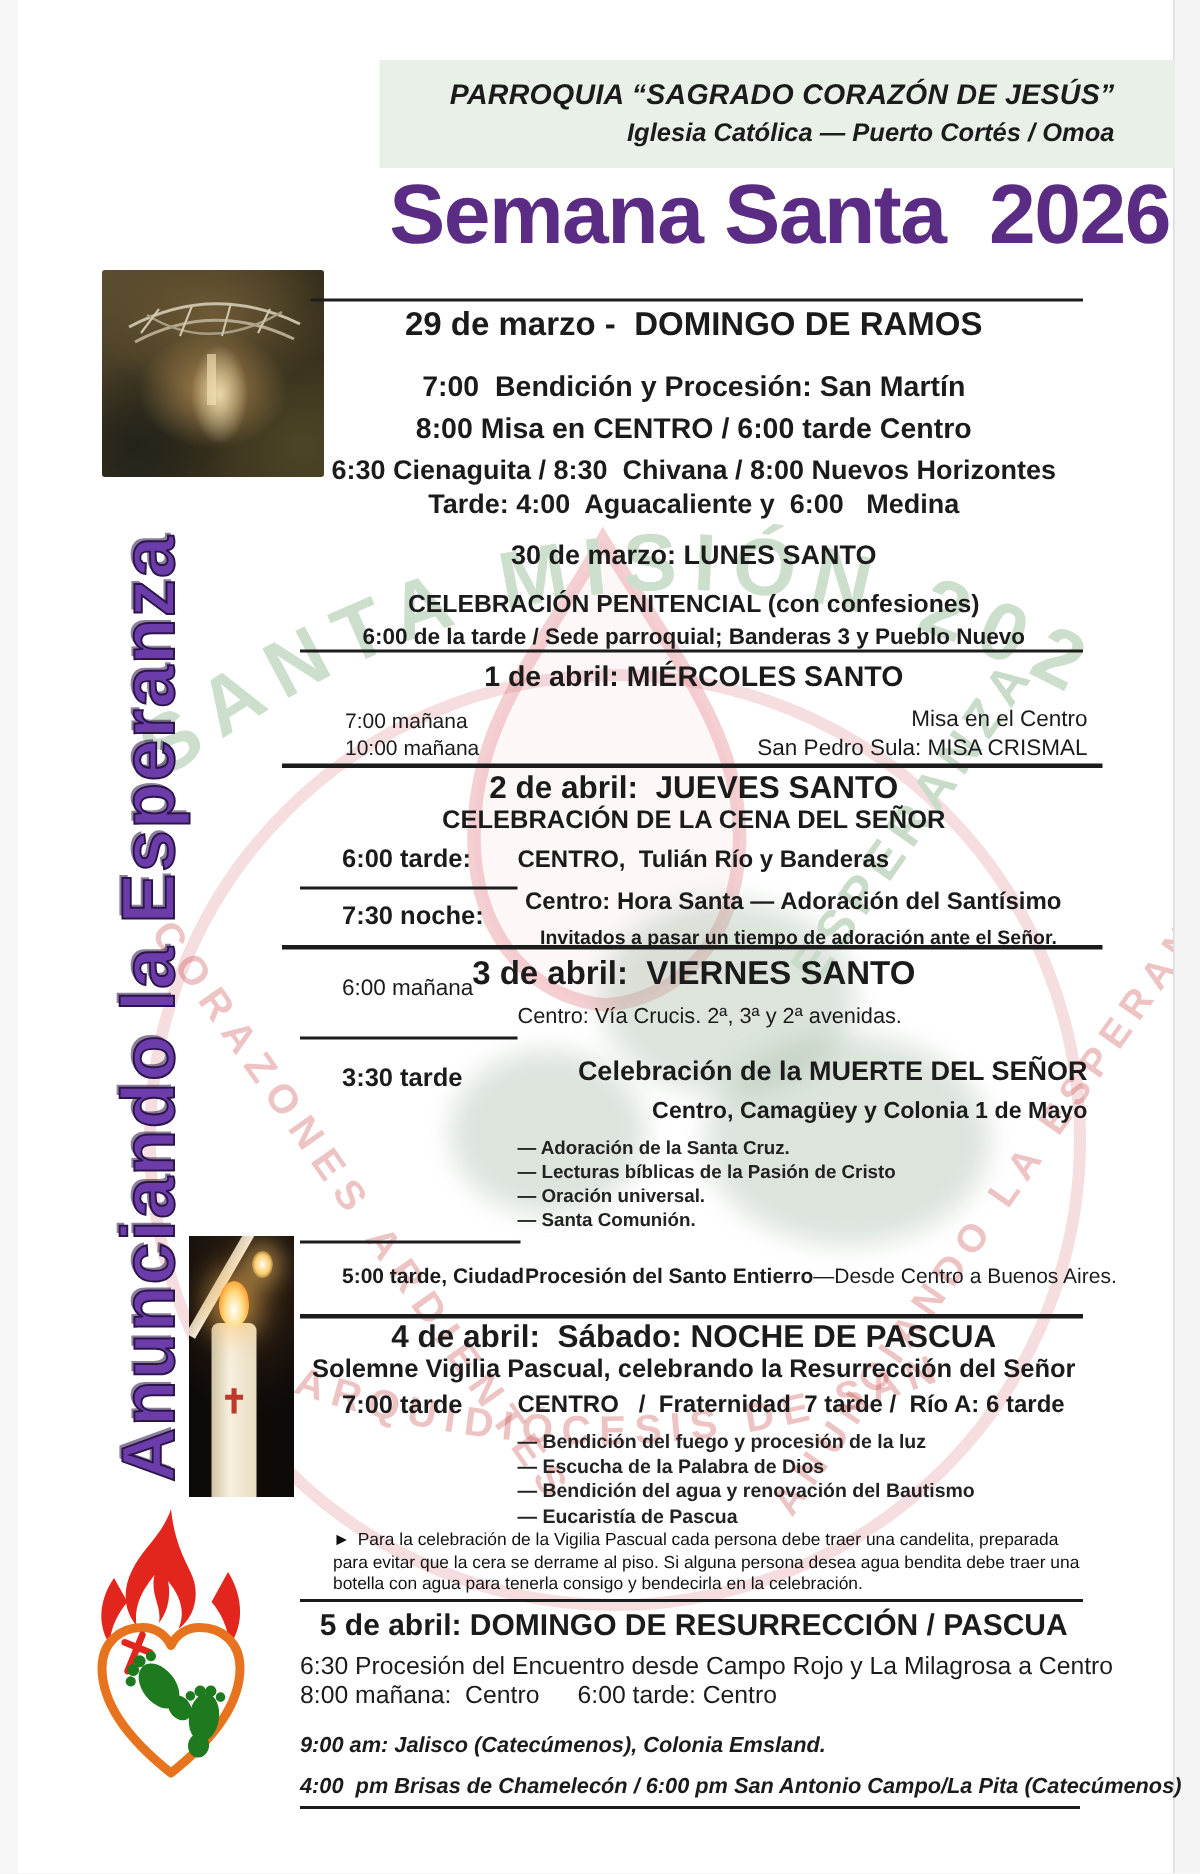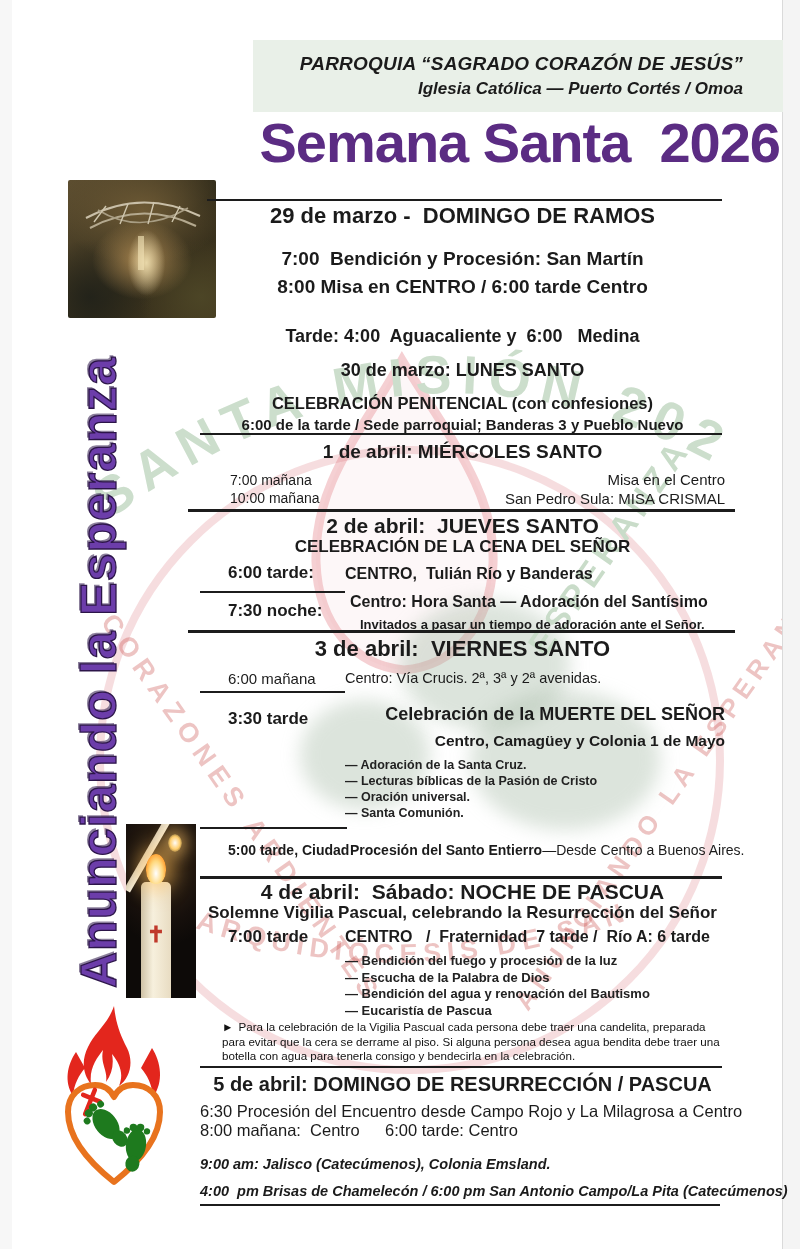--- a/index.html
+++ b/index.html
@@ -144,20 +144,21 @@
       <circle cx="2" cy="-18" r="3.8"></circle>
         <circle cx="9" cy="-15" r="3.2"></circle>
     </g>
   </svg>
 
   <div class="abs divider" style="left:207px;top:199px;width:515px;height:2px;"></div>
 
   <div class="abs sec-title pre" style="top:203px;font-size:22px;">29 de marzo -  DOMINGO DE RAMOS</div>
   <div class="abs sec-line pre" style="top:248px;font-size:19px;">7:00  Bendición y Procesión: San Martín</div>
   <div class="abs sec-line pre" style="top:276px;font-size:19px;">8:00 Misa en CENTRO / 6:00 tarde Centro</div>
+  <div class="abs sec-line pre" style="top:303px;font-size:18px;">6:30 Cienaguita / 8:30  Chivana / 8:00 Nuevos Horizontes</div>
   <div class="abs sec-line pre" style="top:326px;font-size:18px;">Tarde: 4:00  Aguacaliente y  6:00   Medina</div>
 
   <div class="abs sec-title" style="top:360px;font-size:18px;">30 de marzo: LUNES SANTO</div>
   <div class="abs sec-line" style="top:394px;font-size:16.5px;">CELEBRACIÓN PENITENCIAL (con confesiones)</div>
   <div class="abs sec-line" style="top:416px;font-size:15px;">6:00 de la tarde / Sede parroquial; Banderas 3 y Pueblo Nuevo</div>
   <div class="abs divider" style="left:200px;top:433px;width:522px;height:2px;"></div>
 
   <div class="abs sec-title" style="top:441px;font-size:19px;">1 de abril: MIÉRCOLES SANTO</div>
   <div class="abs" style="left:230px;top:472px;font-size:14px;">7:00 mañana</div>
   <div class="abs center" style="left:340px;top:471px;width:385px;font-size:15px;">Misa en el Centro</div>
@@ -169,21 +170,21 @@
   <div class="abs sec-title" style="top:537px;font-size:17px;">CELEBRACIÓN DE LA CENA DEL SEÑOR</div>
   <div class="abs time-label" style="top:563px;font-size:17px;">6:00 tarde:</div>
   <div class="abs b pre" style="left:345px;top:565px;font-size:16px;">CENTRO,  Tulián Río y Banderas</div>
   <div class="abs divider" style="left:200px;top:591px;width:145px;height:1.5px;"></div>
   <div class="abs time-label" style="top:601px;font-size:17px;">7:30 noche:</div>
   <div class="abs b" style="left:350px;top:593px;font-size:16px;">Centro: Hora Santa — Adoración del Santísimo</div>
   <div class="abs b" style="left:360px;top:617px;font-size:13px;">Invitados a pasar un tiempo de adoración ante el Señor.</div>
   <div class="abs divider" style="left:188px;top:630px;width:547px;height:3px;"></div>
 
   <div class="abs sec-title pre" style="top:636px;font-size:22px;">3 de abril:  VIERNES SANTO</div>
-  <div class="abs" style="left:228px;top:670px;font-size:15px;">6:00 mañana</div>
+  <div class="abs" style="left:228px;top:650px;font-size:15px;">6:00 mañana</div>
   <div class="abs" style="left:345px;top:670px;font-size:14.5px;">Centro: Vía Crucis. 2ª, 3ª y 2ª avenidas.</div>
   <div class="abs divider" style="left:200px;top:691px;width:145px;height:1.5px;"></div>
   <div class="abs time-label" style="top:709px;font-size:17px;">3:30 tarde</div>
   <div class="abs b center" style="left:345px;top:704px;width:380px;font-size:18px;">Celebración de la MUERTE DEL SEÑOR</div>
   <div class="abs b center" style="left:345px;top:732px;width:380px;font-size:15.5px;">Centro, Camagüey y Colonia 1 de Mayo</div>
   <div class="abs bullets" style="top:757px;">
     <div>— Adoración de la Santa Cruz.</div>
     <div>— Lecturas bíblicas de la Pasión de Cristo</div>
     <div>— Oración universal.</div>
     <div>— Santa Comunión.</div>

